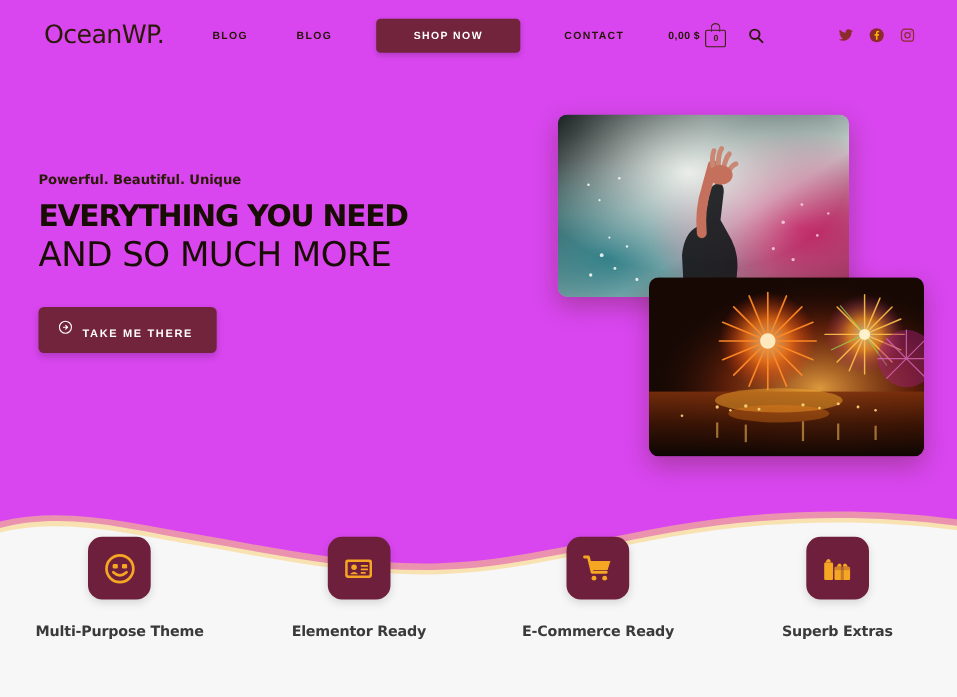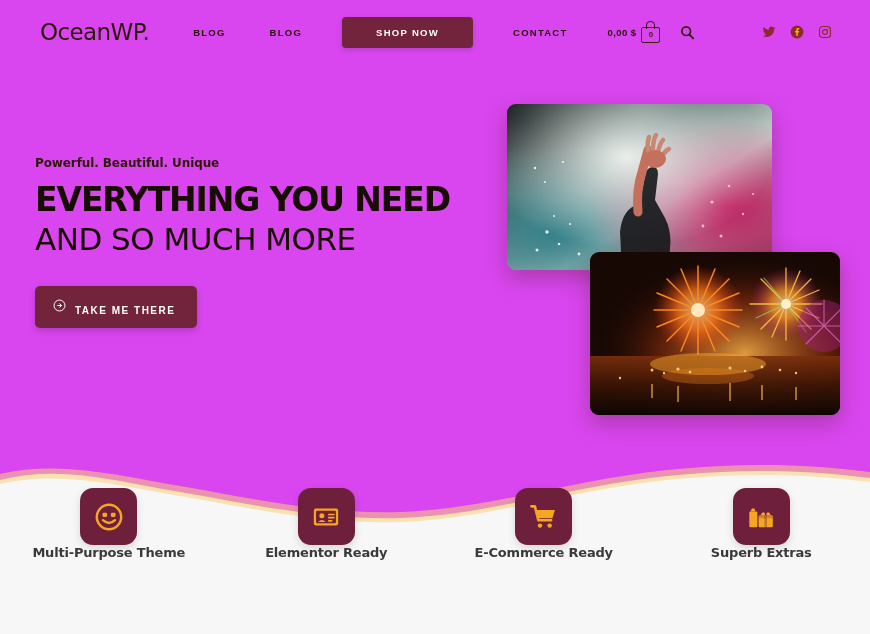--- a/index.html
+++ b/index.html
@@ -117,21 +117,21 @@
   .eyebrow {
     font-family: "DejaVu Sans", sans-serif;
     font-size: 12px;
     font-weight: 700;
     color: #2b1a08;
     letter-spacing: -0.1px;
     margin-bottom: 12px;
   }
   .h1-bold {
     font-family: "DejaVu Sans", sans-serif;
-    font-size: 33px;
+    font-size: 27px;
     font-weight: 700;
     letter-spacing: -1.1px;
     color: #170d02;
     line-height: 1.12;
     white-space: nowrap;
   }
   .h1-light {
     font-family: "DejaVu Sans", sans-serif;
     font-size: 31px;
     font-weight: 400;
@@ -203,20 +203,21 @@
   }
   .feat-icon {
     width: 57px; height: 57px;
     background: #6E1F3C;
     border-radius: 13px;
     display: flex; align-items: center; justify-content: center;
     box-shadow: 0 3px 8px rgba(0,0,0,0.13);
   }
   .feat-icon svg { display:block; }
   .feat-label {
+    margin-top: 22px;
     font-family: "DejaVu Sans", sans-serif;
     font-size: 13px;
     font-weight: 700;
     color: #3a3a3a;
     letter-spacing: -0.2px;
     white-space: nowrap;
   }
 </style>
 </head>
 <body>

